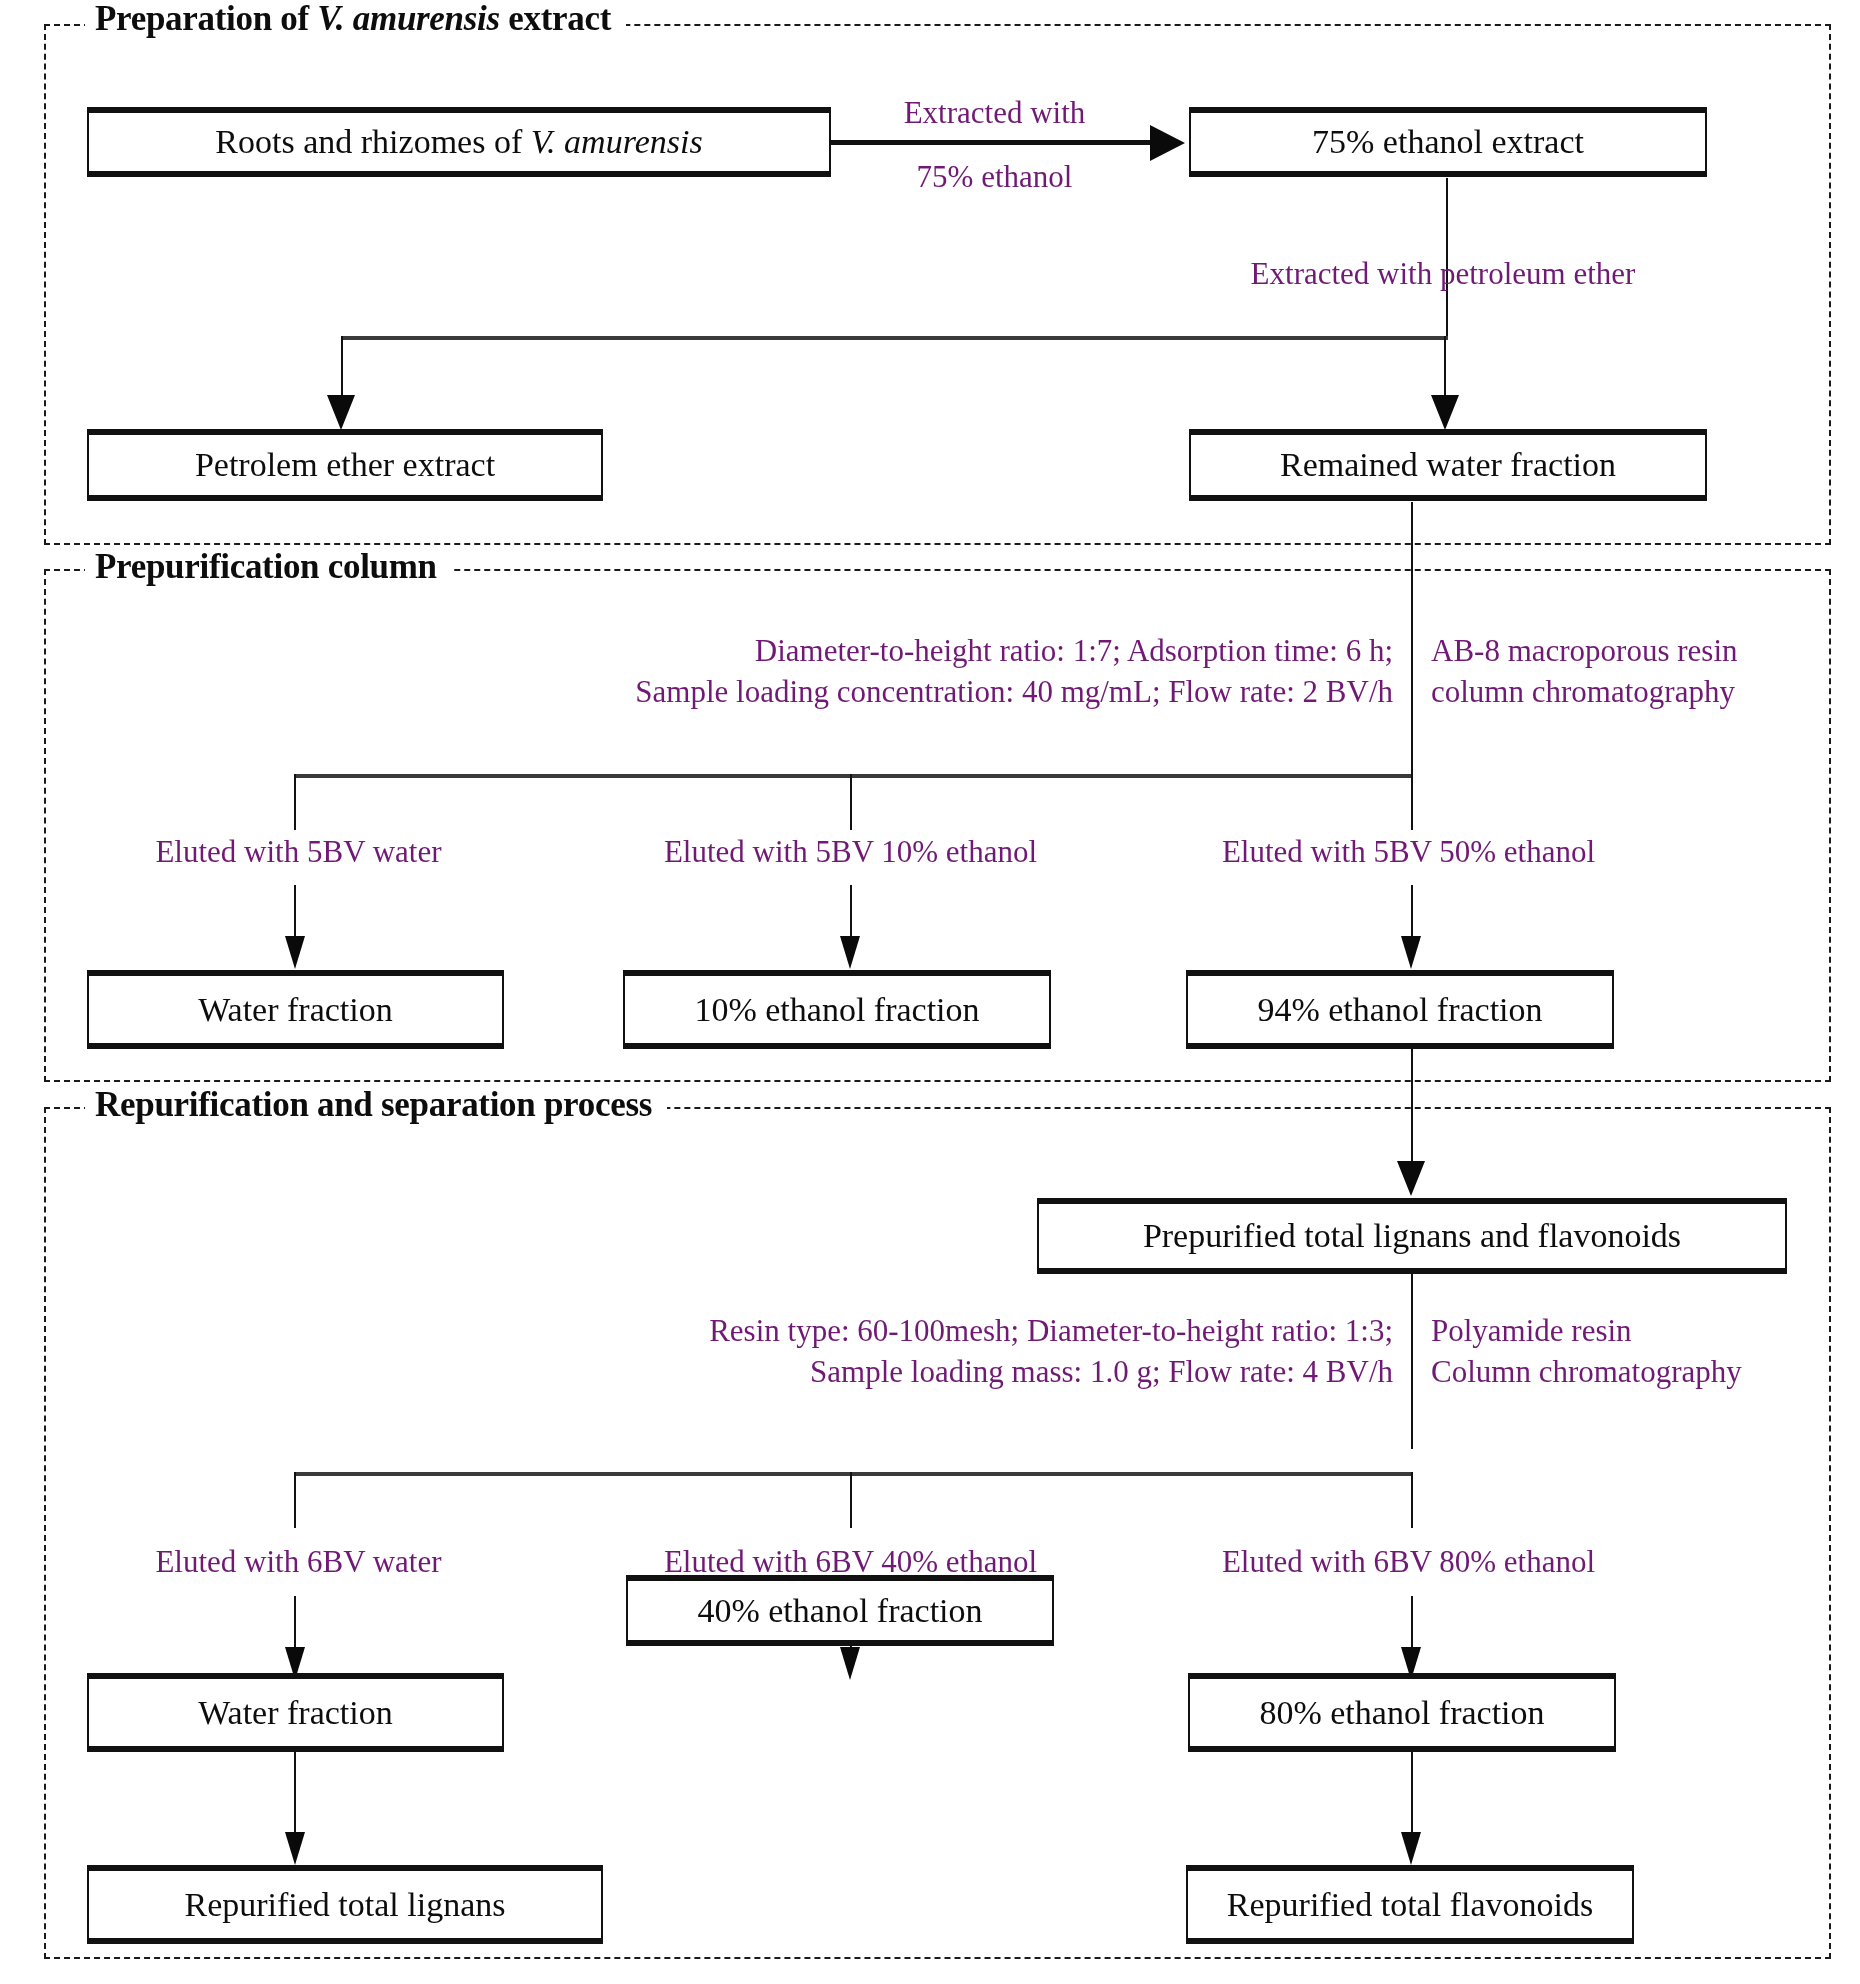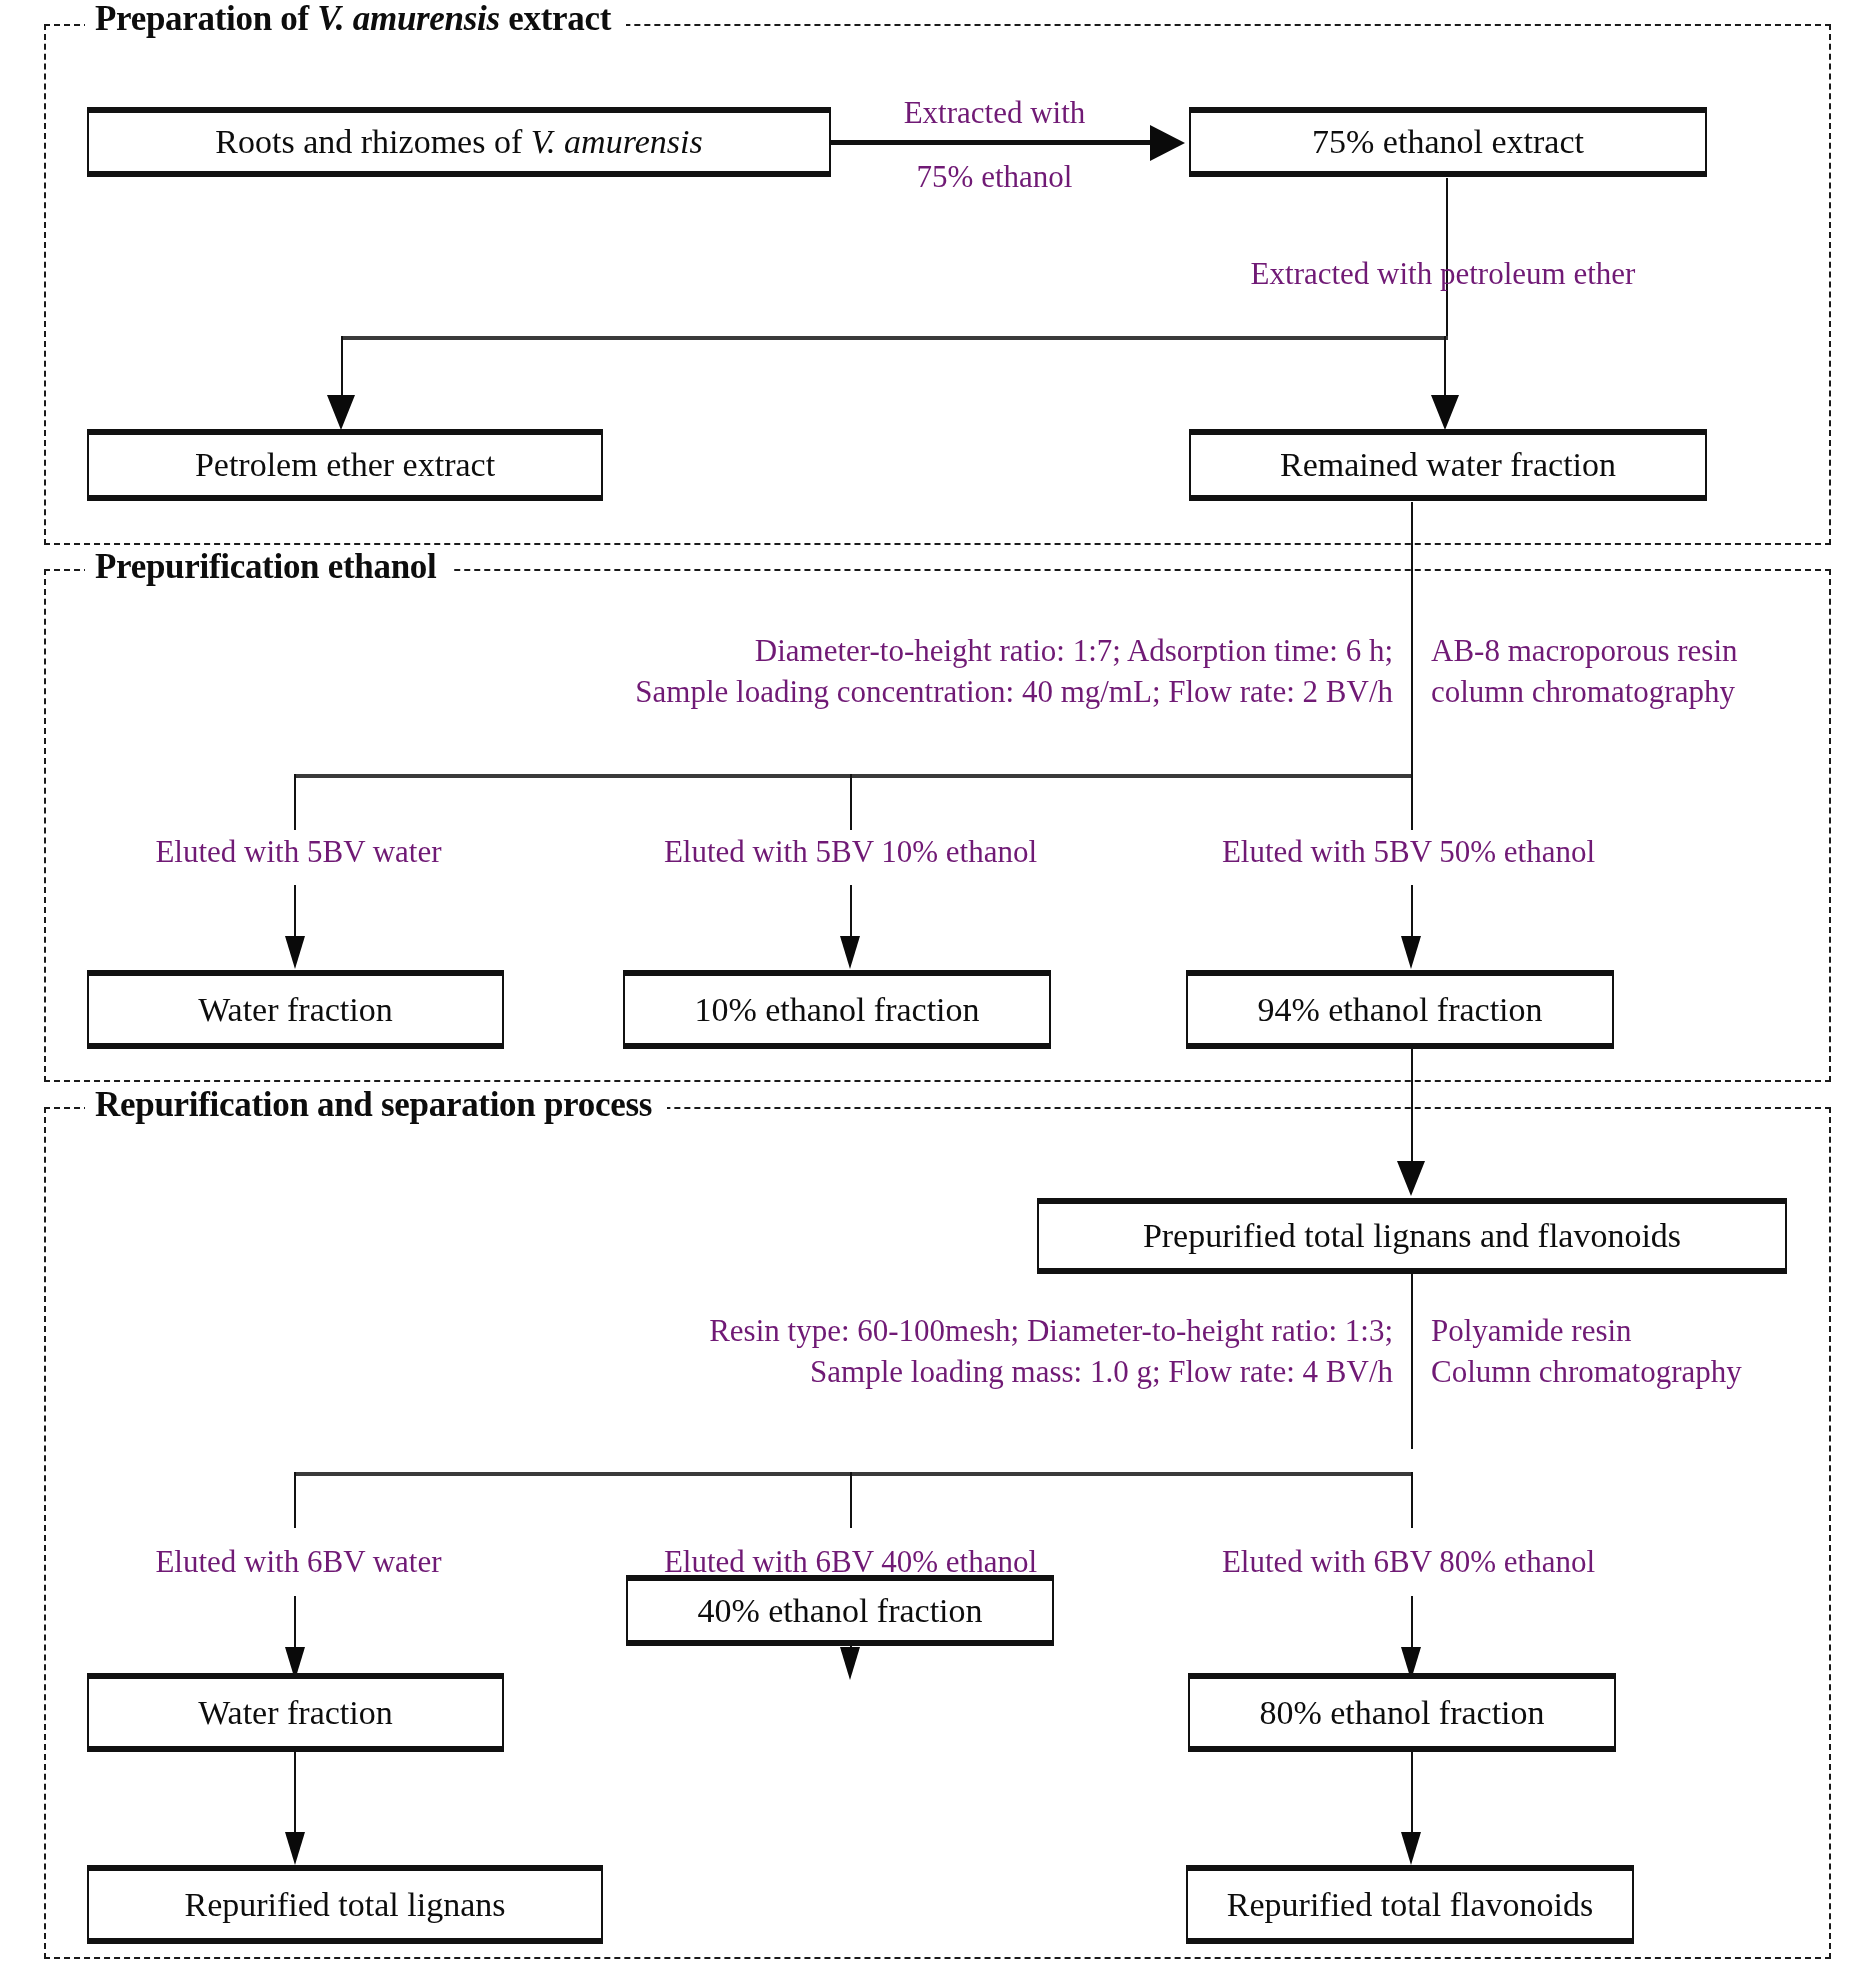--- a/index.html
+++ b/index.html
@@ -132,21 +132,21 @@
   <div class="vline thin" style="left:341px; top:336px; height:63px;"></div>
   <div class="arrow-down" style="left:327px; top:395px;"></div>
   <div class="vline thin" style="left:1444px; top:336px; height:63px;"></div>
   <div class="arrow-down" style="left:1431px; top:395px;"></div>
 
   <div class="box thick-tb" style="left:87px; top:429px; width:516px; height:72px;">Petrolem ether extract</div>
   <div class="box thick-tb" style="left:1189px; top:429px; width:518px; height:72px;">Remained water fraction</div>
 
   <div class="section-frame" style="left:44px; top:569px; width:1787px; height:513px;"></div>
   <div class="section-title" style="left:85px; top:549px;">
-    <span>Prepurification ethanol</span>
+    <span>Prepurification column</span>
   </div>
 
   <div class="vline thin" style="left:1411px; top:502px; height:276px;"></div>
 
   <div class="lbl right" style="left:395px; top:633px; width:998px;">Diameter-to-height  ratio: 1:7; Adsorption  time:  6 h;</div>
   <div class="lbl right" style="left:395px; top:674px; width:998px;">Sample loading  concentration:  40 mg/mL; Flow rate: 2 BV/h</div>
   <div class="lbl left" style="left:1431px; top:633px; width:417px;">AB-8 macroporous resin</div>
   <div class="lbl left" style="left:1431px; top:674px; width:417px;">column chromatography</div>
 
   <div class="hline" style="left:294px; top:774px; width:1119px;"></div>

